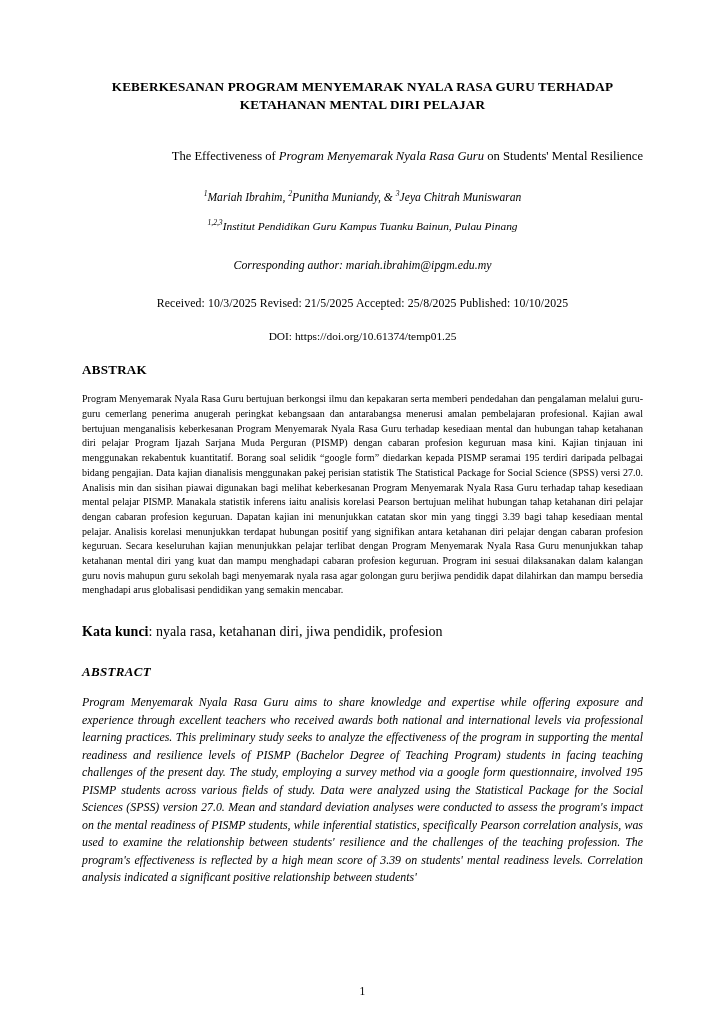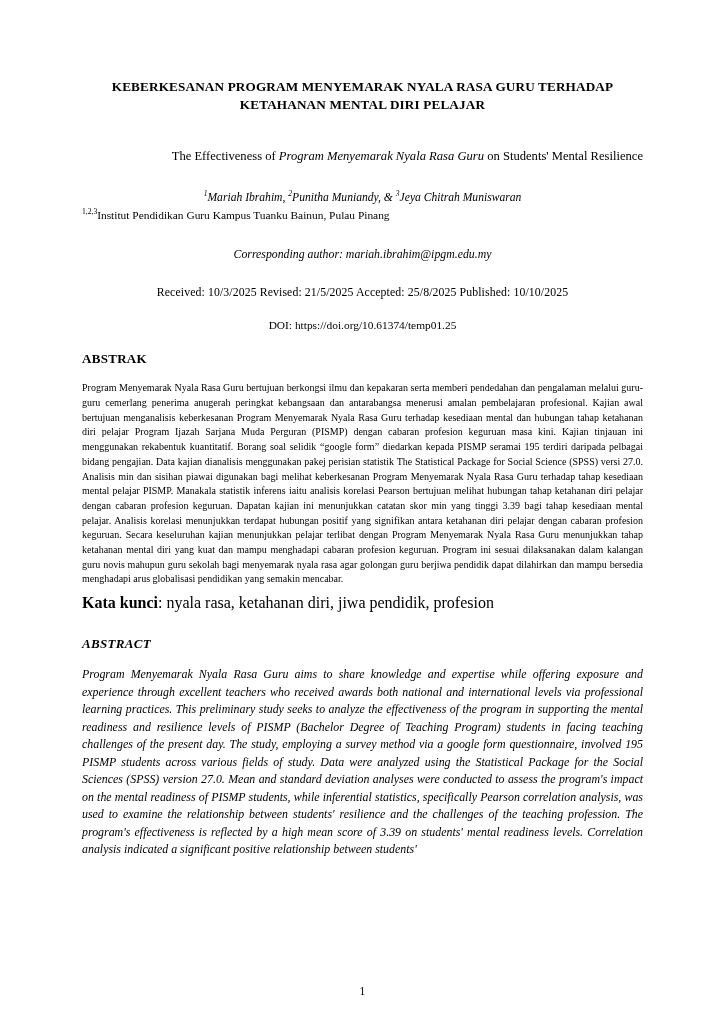--- a/index.html
+++ b/index.html
@@ -40,23 +40,24 @@
     font-style: italic;
   }
   .authors {
     text-align: center;
     font-size: 11.6px;
     font-style: italic;
     margin-top: 24px;
     line-height: 1.45;
   }
   .affil {
-    text-align: left;
+    text-align: center;
     font-size: 11.4px;
-    margin-top: 0;
+    font-style: italic;
+    margin-top: 11px;
     line-height: 1.45;
   }
   sup {
     font-size: 7.6px;
     vertical-align: super;
     line-height: 0;
   }
   .corresponding {
     text-align: center;
     font-size: 11.8px;
@@ -86,22 +87,22 @@
     font-weight: bold;
     margin-top: 22px;
   }
   .abstract-ms {
     text-align: justify;
     font-size: 10px;
     line-height: 1.47;
     margin-top: 14px;
   }
   .keywords {
-    font-size: 16px;
-    margin-top: 4px;
+    font-size: 14px;
+    margin-top: 24px;
     line-height: 1.45;
   }
   .keywords b {
     font-weight: bold;
   }
   .abstract-en-body {
     text-align: justify;
     font-size: 11.9px;
     font-style: italic;
     line-height: 1.47;

